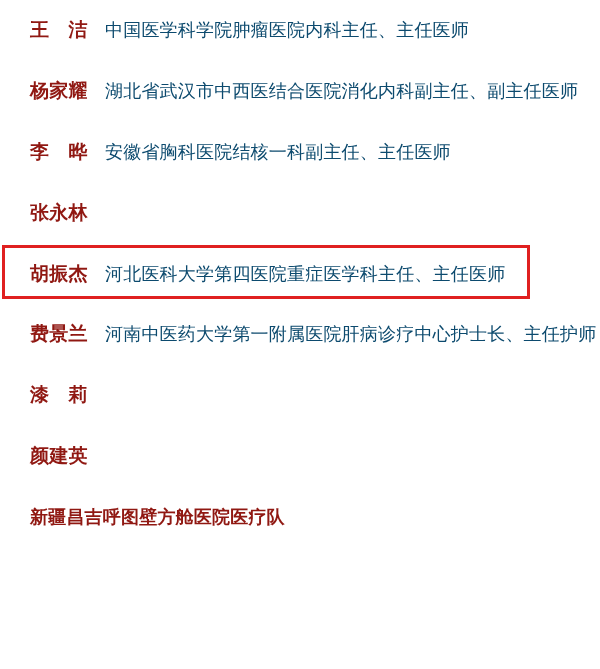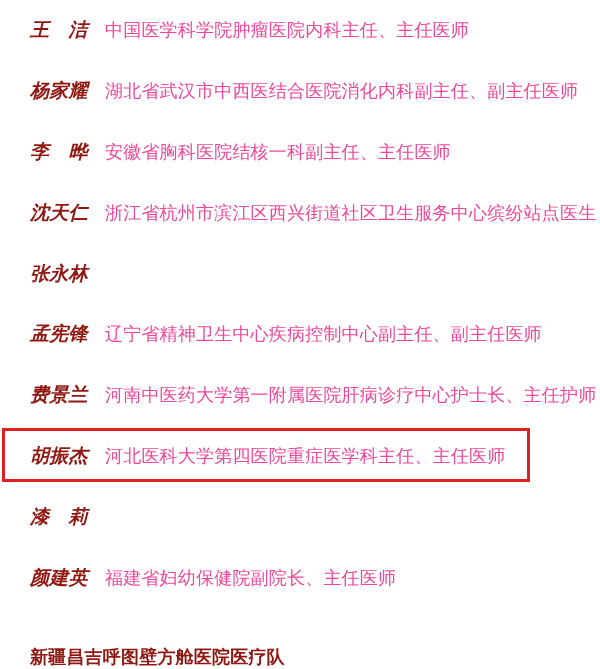--- a/index.html
+++ b/index.html
@@ -23,43 +23,42 @@
   }
   .name {
     display: inline-block;
     width: 58px;
     flex: 0 0 58px;
     font-size: 19px;
     font-weight: bold;
     color: #901812;
     white-space: nowrap;
     letter-spacing: 0.3px;
-    font-style: italic;
   }
   .desc {
     margin-left: 17px;
     font-size: 18px;
-    color: #ec4899;
+    color: #0c4a6e;
     white-space: nowrap;
     letter-spacing: 0.2px;
   }
   .highlight-box {
     position: absolute;
     left: 2px;
     top: 2px;
     width: 528px;
     height: 54px;
     border: 3px solid #e02020;
     box-sizing: border-box;
     pointer-events: none;
   }
   .footer-row {
     height: 61px;
     display: flex;
-    align-items: flex-end;
+    align-items: center;
     padding-left: 30px;
     box-sizing: border-box;
   }
   .footer-heading {
     font-size: 18px;
     font-weight: bold;
     color: #901812;
     letter-spacing: 0.2px;
     white-space: nowrap;
   }
@@ -77,51 +76,42 @@
   <div class="row">
     <span class="name">杨家耀</span>
     <span class="desc">湖北省武汉市中西医结合医院消化内科副主任、副主任医师</span>
   </div>
 
   <div class="row">
     <span class="name">李　晔</span>
     <span class="desc">安徽省胸科医院结核一科副主任、主任医师</span>
   </div>
 
-  <div class="row">
-    <span class="name">沈天仁</span>
-    <span class="desc">浙江省杭州市滨江区西兴街道社区卫生服务中心缤纷站点医生</span>
-  </div>
 
   <div class="row">
     <span class="name">张永林</span>
   </div>
 
+
   <div class="row">
-    <span class="name">孟宪锋</span>
-    <span class="desc">辽宁省精神卫生中心疾病控制中心副主任、副主任医师</span>
+    <div class="highlight-box"></div>
+    <span class="name">胡振杰</span>
+    <span class="desc">河北医科大学第四医院重症医学科主任、主任医师</span>
   </div>
 
   <div class="row">
     <span class="name">费景兰</span>
     <span class="desc">河南中医药大学第一附属医院肝病诊疗中心护士长、主任护师</span>
   </div>
 
   <div class="row">
-    <div class="highlight-box"></div>
-    <span class="name">胡振杰</span>
-    <span class="desc">河北医科大学第四医院重症医学科主任、主任医师</span>
-  </div>
-
-  <div class="row">
     <span class="name">漆　莉</span>
   </div>
 
   <div class="row">
     <span class="name">颜建英</span>
-    <span class="desc">福建省妇幼保健院副院长、主任医师</span>
   </div>
 
   <div class="footer-row">
     <span class="footer-heading">新疆昌吉呼图壁方舱医院医疗队</span>
   </div>
 
 </div>
 
 </body></html>

